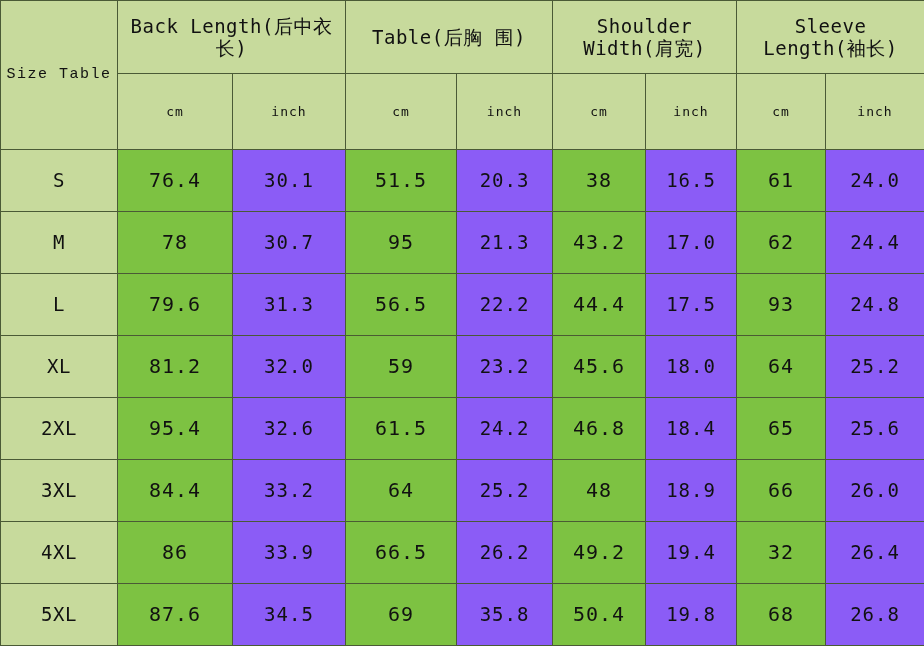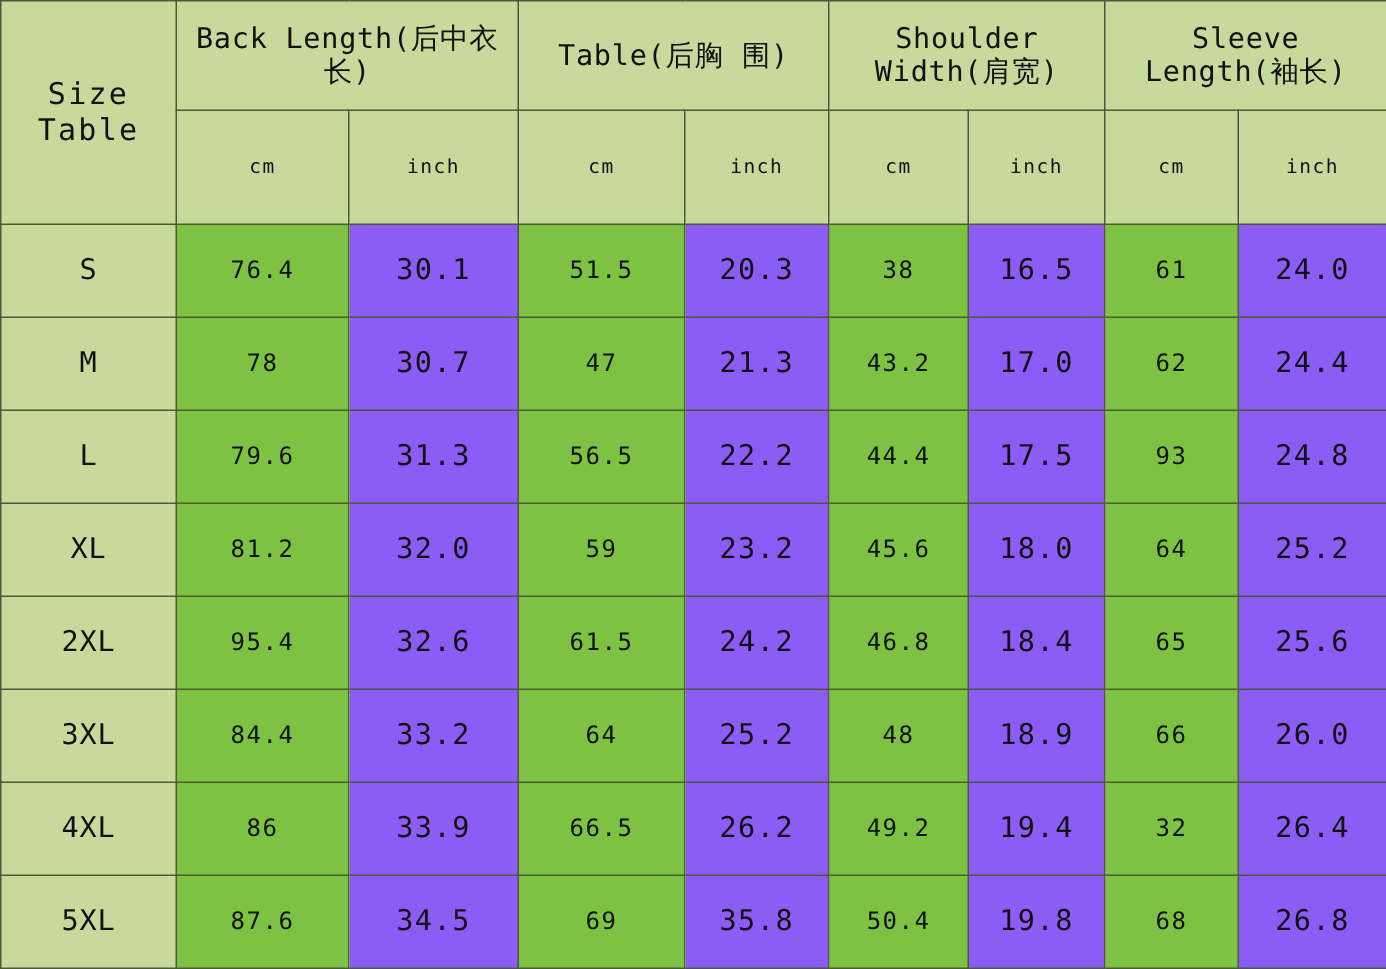--- a/index.html
+++ b/index.html
@@ -50,35 +50,36 @@
     height: 72px;
   }
   .hdr-unit {
     background: #c7da9c;
     font-size: 13px;
     letter-spacing: 1px;
     height: 75px;
   }
   .hdr-corner {
     background: #c7da9c;
-    font-size: 20px;
+    font-size: 15px;
     letter-spacing: 1.5px;
     height: 147px;
+    font-family: Liberation Mono, monospace;
   }
 
   
   .row-size {
     background: #c7da9c;
     font-size: 19px;
     font-weight: bold;
     letter-spacing: 0.5px;
   }
   .cell-cm {
     background: #7dc242;
-    font-size: 16px;
+    font-size: 20px;
     letter-spacing: 1px;
     margin-left: 32px;
   }
   .cell-inch {
     background: #8b5cf6;
     font-size: 19px;
     letter-spacing: 1px;
   }
   tbody tr { height: 62px; }
 </style>
@@ -125,21 +126,21 @@
       <td class="cell-inch">20.3</td>
       <td class="cell-cm">38</td>
       <td class="cell-inch">16.5</td>
       <td class="cell-cm">61</td>
       <td class="cell-inch">24.0</td>
     </tr>
     <tr>
       <td class="row-size">M</td>
       <td class="cell-cm">78</td>
       <td class="cell-inch">30.7</td>
-      <td class="cell-cm">47</td>
+      <td class="cell-cm">95</td>
       <td class="cell-inch">21.3</td>
       <td class="cell-cm">43.2</td>
       <td class="cell-inch">17.0</td>
       <td class="cell-cm">62</td>
       <td class="cell-inch">24.4</td>
     </tr>
     <tr>
       <td class="row-size">L</td>
       <td class="cell-cm">79.6</td>
       <td class="cell-inch">31.3</td>

